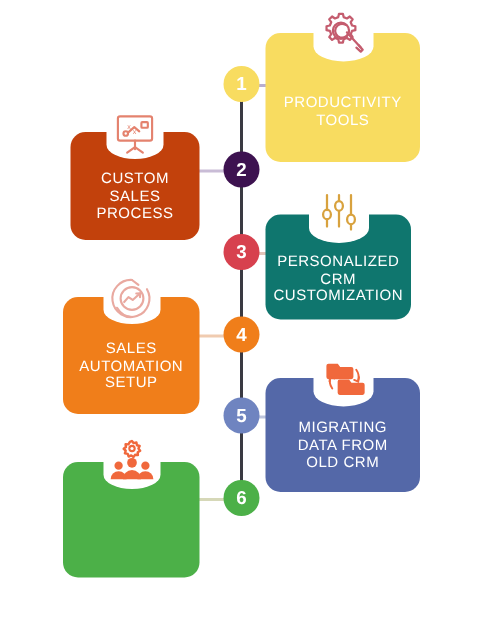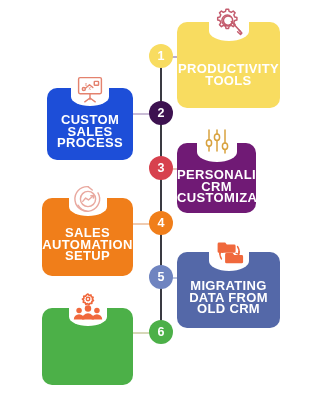--- a/index.html
+++ b/index.html
@@ -58,22 +58,22 @@
     border-radius: 10px;
     box-sizing: border-box;
     z-index: 4;
   }
   .card-label {
     position: absolute;
     left: 0;
     right: 0;
     text-align: center;
     color: #ffffff;
-    font-weight: bold;
-    font-size: 13px;
+    font-weight: normal;
+    font-size: 10px;
     line-height: 11.5px;
     letter-spacing: 0.35px;
     white-space: pre-line;
   }
 
   
   .notch {
     position: absolute;
     top: -1px;
     left: 50%;
@@ -123,21 +123,21 @@
       </svg>
     </div>
     <div class="card-label" style="top:41px;">PRODUCTIVITY
 TOOLS</div>
   </div>
 
   <div class="num-circle" style="left:149px; top:44px; background:#F8DC60;">1</div>
 
   <div class="stub" style="left:130px; top:113px; width:20px; background:#c9bcd6;"></div>
 
-  <div class="card" style="left:47px; top:88px; width:86px; height:72px; background:#1d4ed8;">
+  <div class="card" style="left:47px; top:88px; width:86px; height:72px; background:#c2410c;">
     <div class="notch" style="width:38px; height:19px;"></div>
     <div class="icon-holder" style="top:-19px; width:40px; height:40px;">
       <svg width="38" height="38" viewBox="0 0 40 40" fill="none">
         <g stroke="#E4826E" stroke-width="1.5" fill="none" stroke-linecap="round" stroke-linejoin="round">
           <rect x="8" y="8" width="24" height="17" rx="1.5"></rect>
           <path d="M20 25 L20 31"></path>
           <path d="M14.5 33.5 L20 29.5 L25.5 33.5"></path>
           <circle cx="13.5" cy="20" r="1.6"></circle>
           <path d="M15.5 19 L19.5 15.5 L23 18.5"></path>
           <text x="18.4" y="20.6" fill="#E4826E" stroke="none" font-size="5" font-family="Liberation Sans, sans-serif">x</text>
@@ -148,21 +148,21 @@
     </div>
     <div class="card-label" style="top:26px;">CUSTOM
 SALES
 PROCESS</div>
   </div>
 
   <div class="num-circle" style="left:149px; top:101px; background:#3D1250;">2</div>
 
   <div class="stub" style="left:170px; top:168px; width:18px; background:#e2c4b8;"></div>
 
-  <div class="card" style="left:177px; top:143px; width:79px; height:70px; background:#701a75;padding-left:12px;">
+  <div class="card" style="left:177px; top:143px; width:97px; height:70px; background:#0f766e;padding-left:12px;">
     <div class="notch"></div>
     <div class="icon-holder">
       <svg width="40" height="40" viewBox="0 0 40 40" fill="none">
         <g stroke="#D8A23E" stroke-width="1.5" fill="none" stroke-linecap="round">
           <path d="M12 6 L12 16"></path>
           <path d="M12 22 L12 27"></path>
           <ellipse cx="12" cy="19" rx="2.6" ry="3.2"></ellipse>
           <path d="M20 6 L20 10"></path>
           <path d="M20 16.5 L20 27"></path>
           <ellipse cx="20" cy="13.3" rx="2.6" ry="3.2"></ellipse>

